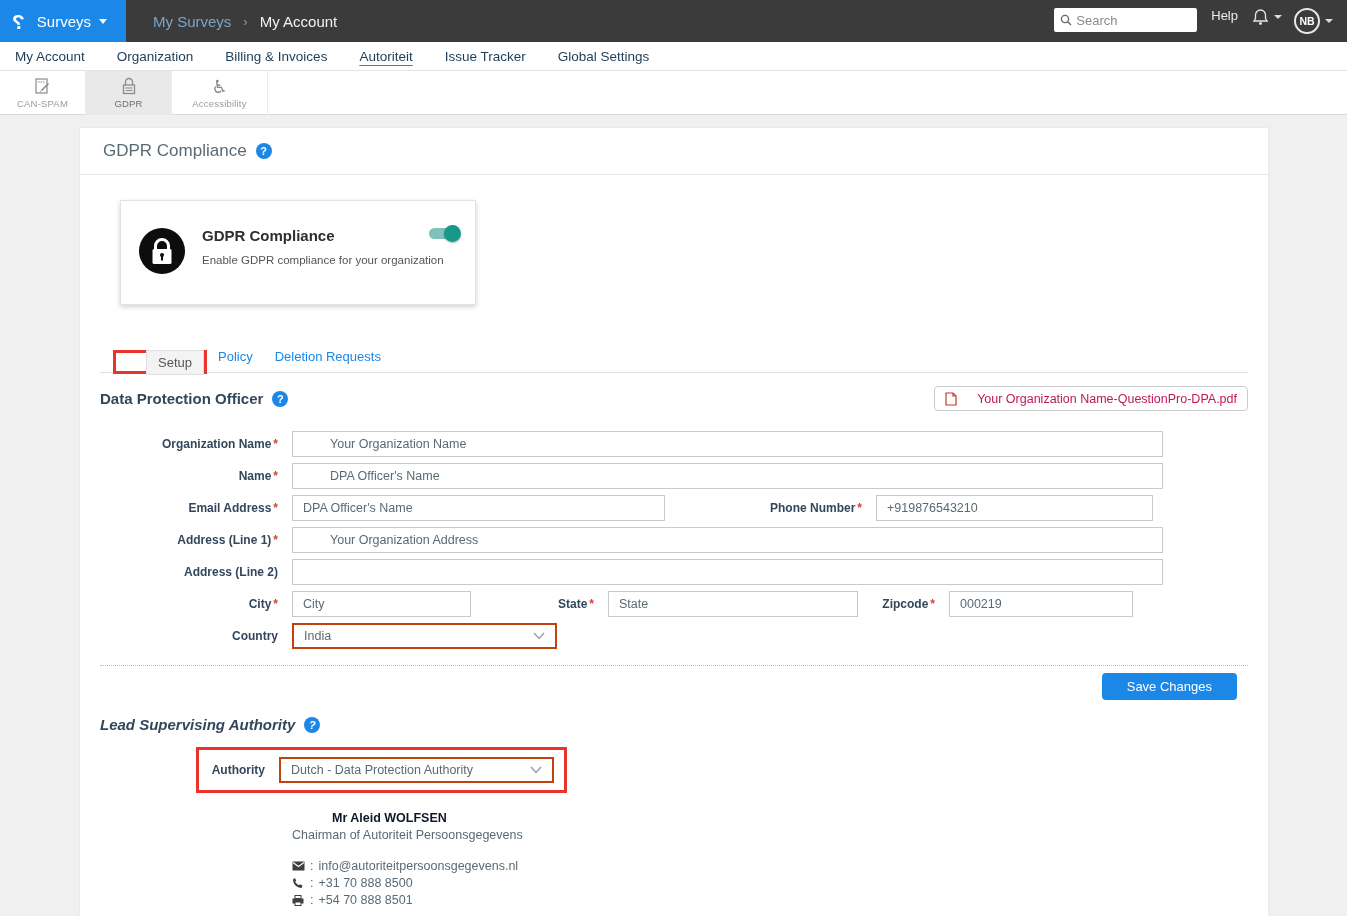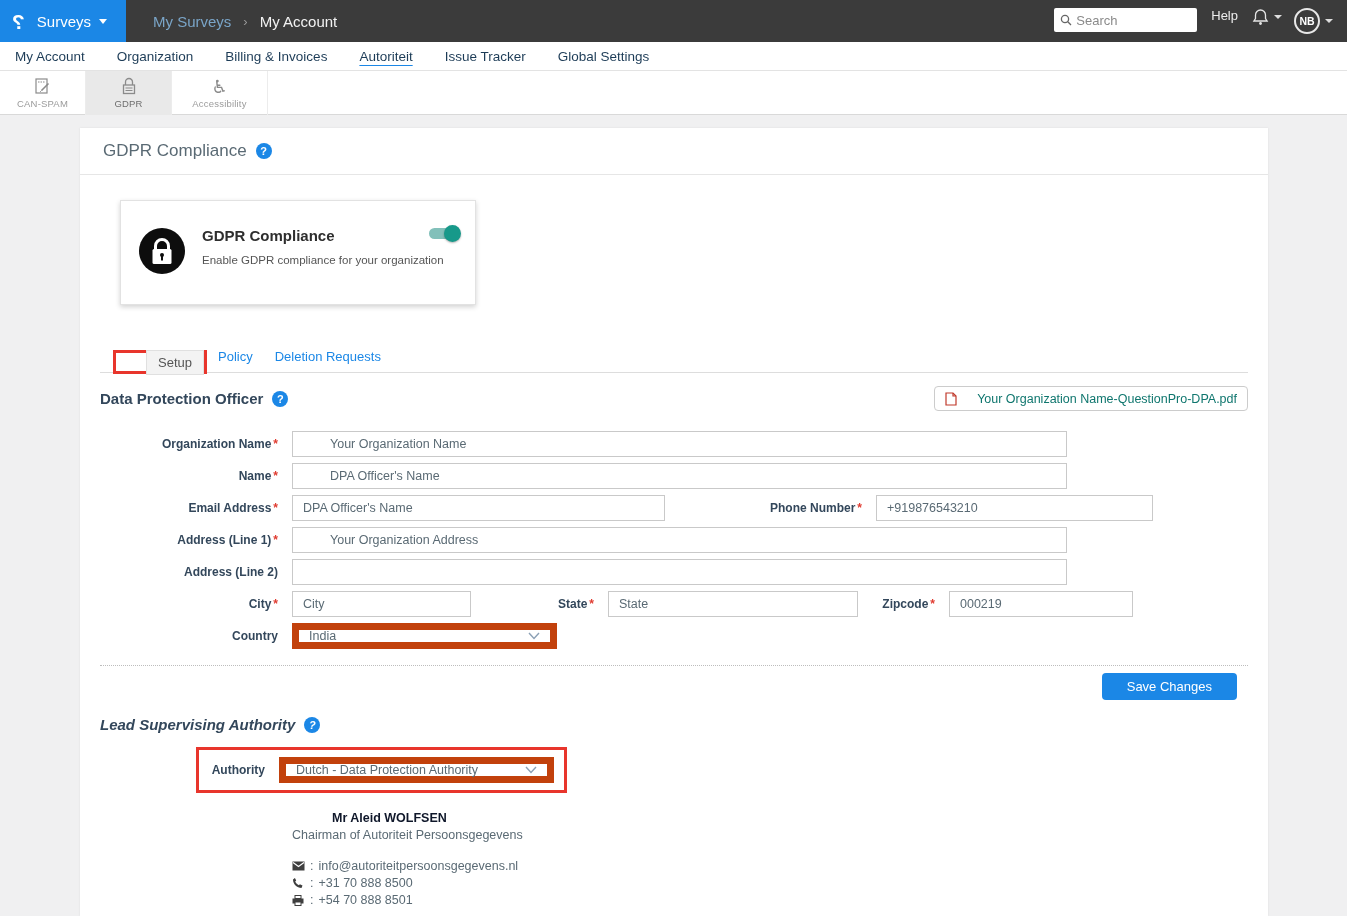--- a/index.html
+++ b/index.html
@@ -55,38 +55,38 @@
 
   .setup-tabs { margin:38px 20px 0 20px; border-bottom:1px solid #ddd; display:flex; align-items:flex-end; padding-left:13px; }
   .annot { border:3px solid #e8352c; }
   .tab-active-annot { margin-bottom:-2px;padding-left:30px; }
   .tab-setup { background:#f3f3f3; border:1px solid #e0e0e0; color:#555; font-size:13px; padding:4px 11px; cursor:pointer; }
   .tab-link { color:#1b87e6; font-size:13px; padding:6px 11px; margin-bottom:2px; cursor:pointer; }
 
   .section-head { display:flex; margin:13px 20px 0 20px; }
   .section-title { font-size:15px; font-weight:bold; color:#33475b; display:flex; align-items:center; }
   .pdf-btn { margin-left:auto; border:1px solid #ccc; border-radius:4px; height:25px; display:flex; align-items:center; padding:0 10px; cursor:pointer; background:#fff; }
-  .pdf-btn span { font-size:12.5px; color:#0f766e; margin-left:20px; }
+  .pdf-btn span { font-size:12.5px; color:#be185d; margin-left:20px; }
 
   
   .form { margin:20px 20px 0 20px; }
   .frow { display:flex; align-items:center; margin-bottom:6px; height:26px; }
   .flabel { width:178px; text-align:right; font-size:12px; font-weight:bold; color:#33475b; flex:none; }
   .req { color:#e03b30; margin-left:2px; }
   .finput { margin-left:14px; height:26px; border:1px solid #c9c9c9; font-size:12.5px; color:#5a6a74; padding:0 10px; font-family:inherit; outline:none; background:#fff; }
-  .w-full { width:775px;padding-left:37px; }
+  .w-full { width:871px;padding-left:37px; }
   .w-email { width:373px; }
   .lbl-phone { width:197px; text-align:right; font-size:12px; font-weight:bold; color:#33475b; }
   .w-phone { width:277px; }
   .w-city { width:179px; }
   .lbl-state { width:123px; text-align:right; font-size:12px; font-weight:bold; color:#33475b; }
   .w-state { width:250px; }
   .lbl-zip { width:77px; text-align:right; font-size:12px; font-weight:bold; color:#33475b; }
   .w-zip { width:184px; }
-  .select { margin-left:14px; width:265px; height:26px; border:7px solid #c2410c; display:flex; align-items:center; padding:0 10px; font-size:12.5px; color:#5a6a74; cursor:pointer; background:#fff; }
+  .select { margin-left:14px; width:265px; height:26px; border:2px solid #c2410c; display:flex; align-items:center; padding:0 10px; font-size:12.5px; color:#5a6a74; cursor:pointer; background:#fff; }
   .select .chev { margin-left:auto; color:#8ba0b5; }
 
   .dotted-sep { margin:16px 20px 0 20px; border-top:1px dotted #bdbdbd; }
   .save-row { display:flex; justify-content:flex-end; margin:7px 31px 0 20px; }
   .btn-primary { background:#1b87e6; color:#fff; border:none; border-radius:4px; font-size:13px; font-family:inherit; padding:6px 25px; cursor:pointer; }
 
   .lsa-head { margin-top:16px;font-style:italic; }
   .authority-annot { margin:14px 0 0 116px; display:inline-flex; align-items:center; padding:7px 10px 7px 0; }
   .authority-label { width:66px; text-align:right; font-size:12px; font-weight:bold; color:#33475b; flex:none; }
   .authority-select { width:275px; }

